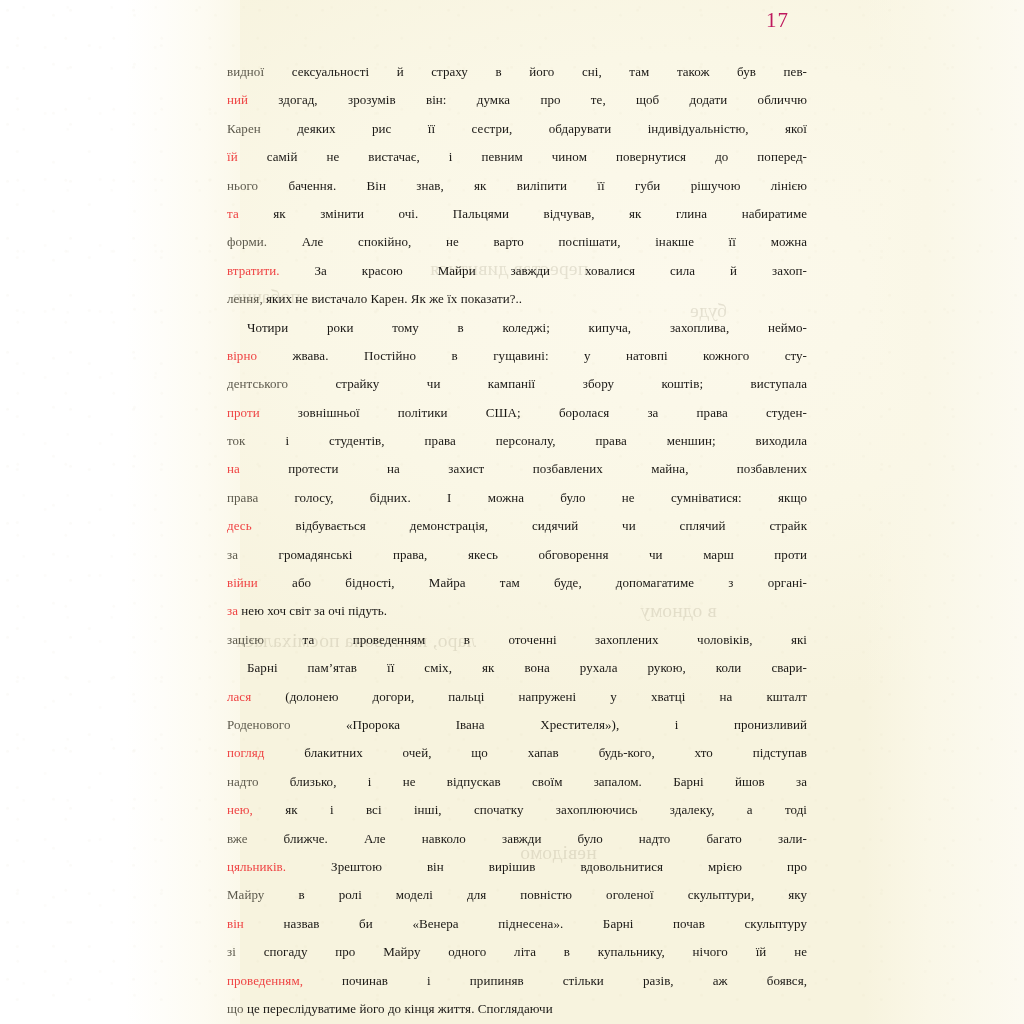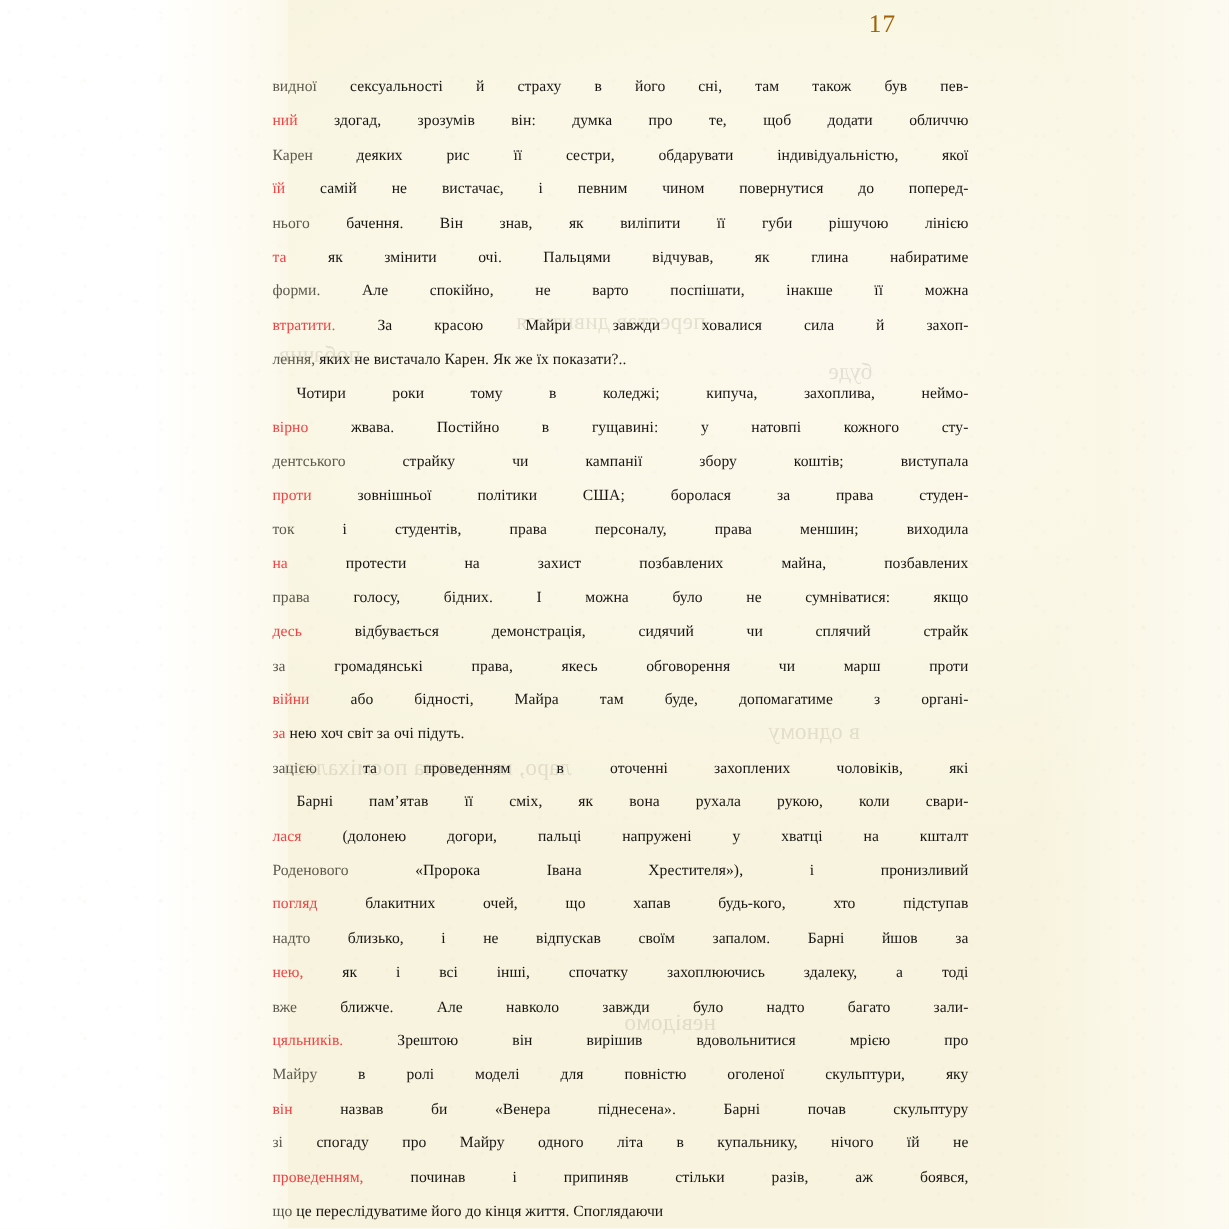--- a/index.html
+++ b/index.html
@@ -70,24 +70,24 @@
     letter-spacing: .2px;
     white-space: nowrap;
     pointer-events: none;
     user-select: none;
     transform: scaleX(-1);
   }
 
   .page-number {
     position: absolute;
     top: 8px;
-    left: 724px;
+    left: 766px;
     font-size: 21px;
     letter-spacing: 1px;
-    color: #a16207;
+    color: #be185d;
     font-family: "Liberation Serif", "DejaVu Serif", serif;
   }
 
   .textblock {
     position: absolute;
     left: 227px;
     top: 58px;
     width: 580px;
   }
 

